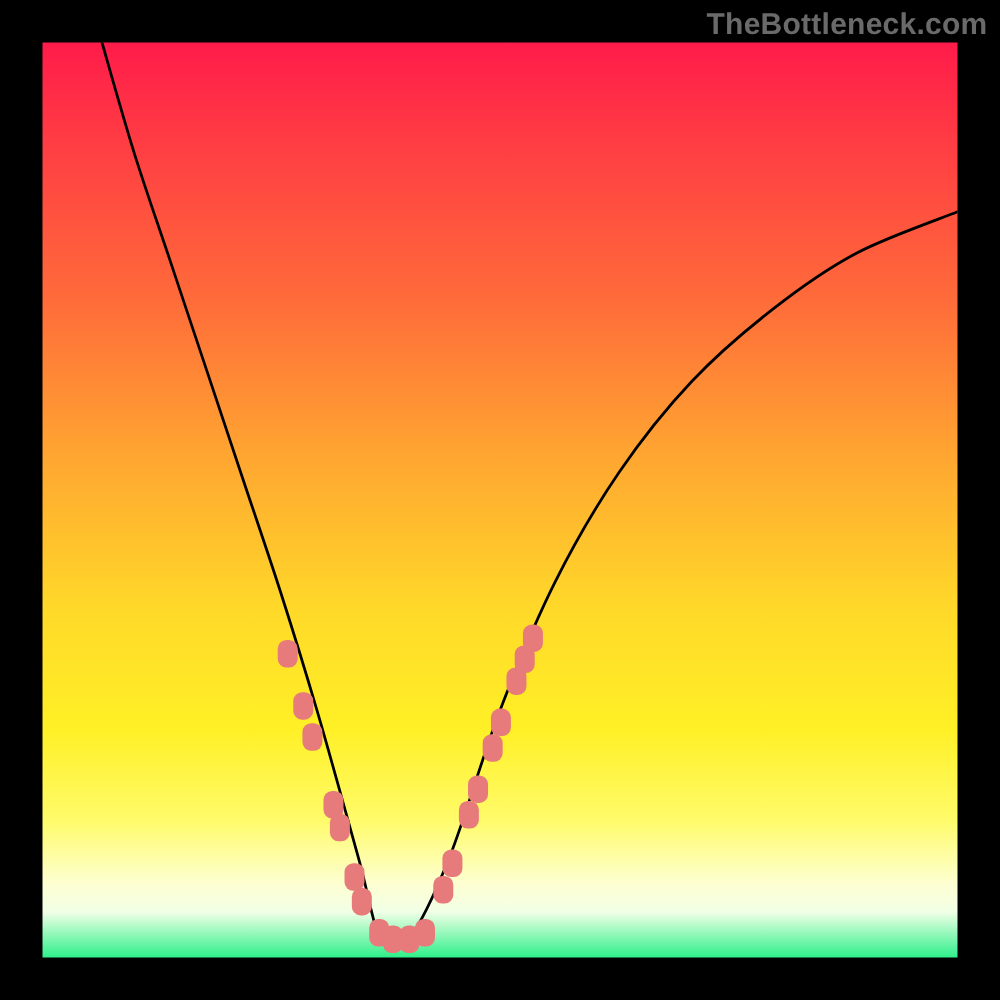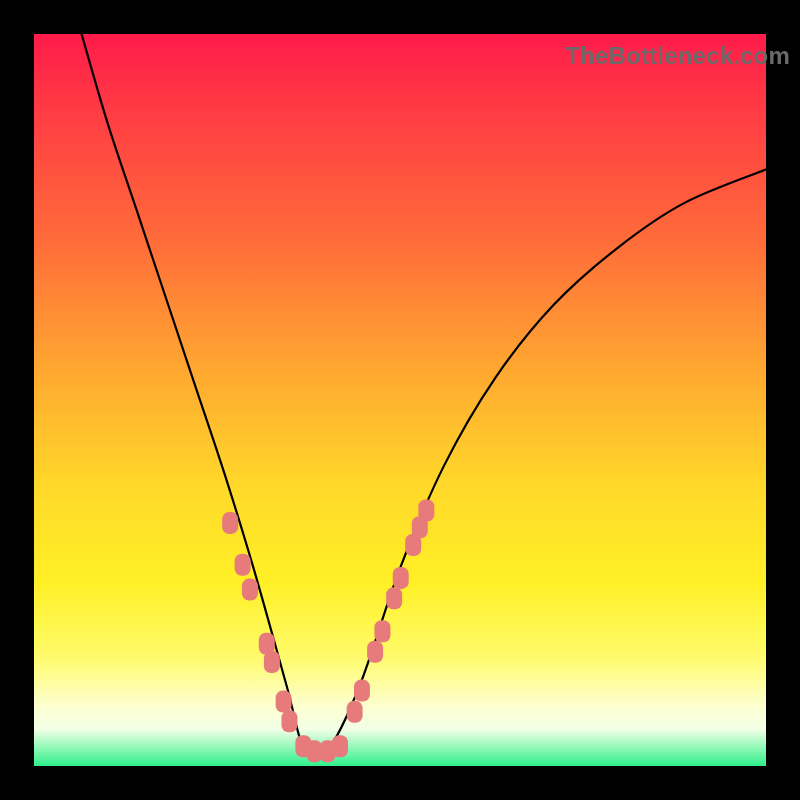--- a/index.html
+++ b/index.html
@@ -41,21 +41,20 @@
   }
   .attribution {
     position: absolute;
     top: 6px;
     right: 10px;
     font-family: Arial, Helvetica, sans-serif;
     font-size: 24px;
     font-weight: 600;
     color: #6a6a6a;
     letter-spacing: 0.2px;
-    margin-top: 36px;
   }
   svg.curve {
     position: absolute;
     left: 0;
     top: 0;
   }
   .marker {
     fill: #e77a7b;
   }
 </style>

